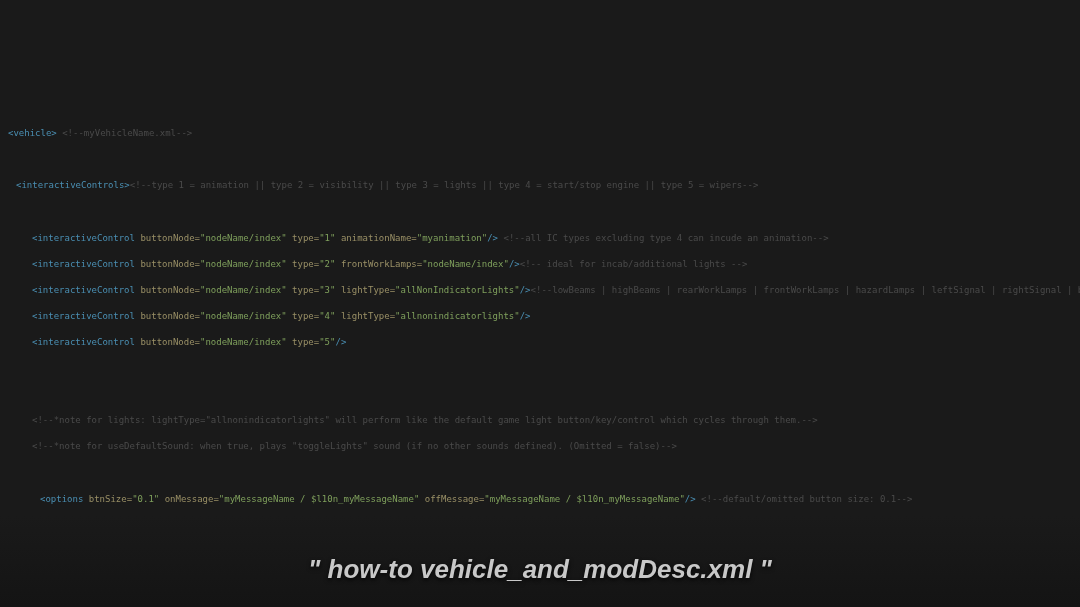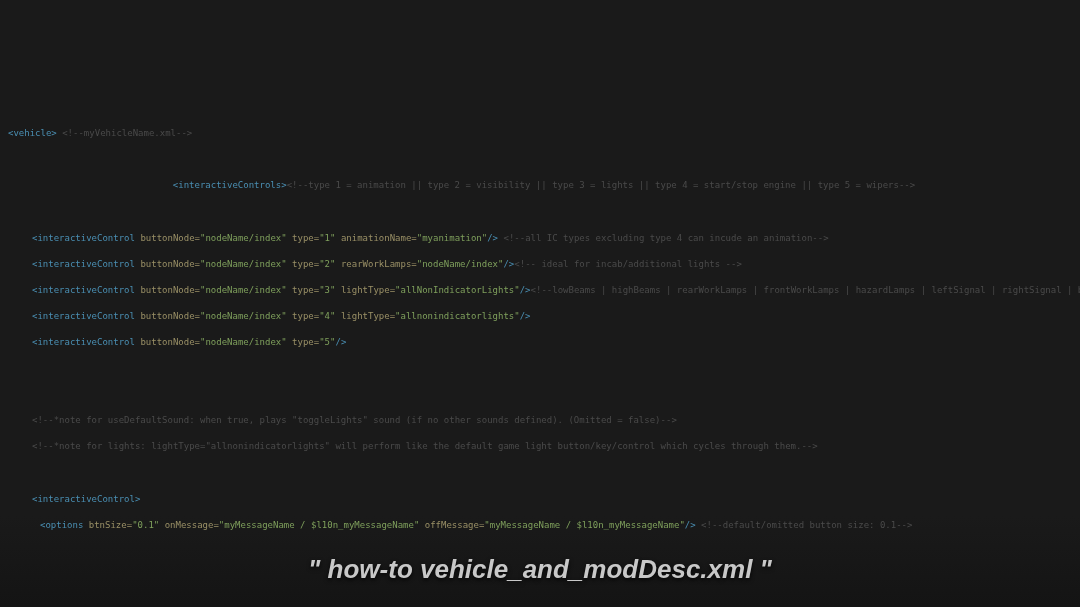--- a/index.html
+++ b/index.html
@@ -29,45 +29,44 @@
     text-align: center;
     font-family: Arial, sans-serif;
     font-size: 26px;
     font-weight: bold;
     font-style: italic;
     color: #c8c8c8;
     text-shadow: 0 2px 4px rgba(0,0,0,0.8);
     white-space: normal;
   }
   .i0 { padding-left: 0; }
-  .i1 { padding-left: 8px; text-align: center; }
+  .i1 { padding-left: 8px; }
   .i2 { padding-left: 24px; }
   .i3 { padding-left: 32px; }
 </style>
 </head>
 <body>
 
 
 
 <div>
 <div class="i0"><span class="tag">&lt;vehicle&gt;</span><span class="cmt"> &lt;!--myVehicleName.xml--&gt;</span></div>
 <div>&nbsp;</div>
 <div class="i1"><span class="tag">&lt;interactiveControls&gt;</span><span class="cmt">&lt;!--type 1 = animation || type 2 = visibility || type 3 = lights || type 4 = start/stop engine || type 5 = wipers--&gt;</span></div>
 <div>&nbsp;</div>
 <div class="i2"><span class="tag">&lt;interactiveControl </span><span class="attr">buttonNode=</span><span class="val">"nodeName/index"</span><span class="attr"> type=</span><span class="val">"1"</span><span class="attr"> animationName=</span><span class="val">"myanimation"</span><span class="tag">/&gt;</span><span class="cmt"> &lt;!--all IC types excluding type 4 can incude an animation--&gt;</span></div>
-<div class="i2"><span class="tag">&lt;interactiveControl </span><span class="attr">buttonNode=</span><span class="val">"nodeName/index"</span><span class="attr"> type=</span><span class="val">"2"</span><span class="attr"> rearWorkLamps=</span><span class="val">"nodeName/index"</span><span class="tag">/&gt;</span><span class="cmt">&lt;!-- ideal for incab/additional lights --&gt;</span></div>
+<div class="i2"><span class="tag">&lt;interactiveControl </span><span class="attr">buttonNode=</span><span class="val">"nodeName/index"</span><span class="attr"> type=</span><span class="val">"2"</span><span class="attr"> frontWorkLamps=</span><span class="val">"nodeName/index"</span><span class="tag">/&gt;</span><span class="cmt">&lt;!-- ideal for incab/additional lights --&gt;</span></div>
 <div class="i2"><span class="tag">&lt;interactiveControl </span><span class="attr">buttonNode=</span><span class="val">"nodeName/index"</span><span class="attr"> type=</span><span class="val">"3"</span><span class="attr"> lightType=</span><span class="val">"allNonIndicatorLights"</span><span class="tag">/&gt;</span><span class="cmt">&lt;!--lowBeams | highBeams | rearWorkLamps | frontWorkLamps | hazardLamps | leftSignal | rightSignal | beaconLamps | allNonIndicatorLights --&gt;</span></div>
 <div class="i2"><span class="tag">&lt;interactiveControl </span><span class="attr">buttonNode=</span><span class="val">"nodeName/index"</span><span class="attr"> type=</span><span class="val">"4"</span><span class="attr"> lightType=</span><span class="val">"allnonindicatorlights"</span><span class="tag">/&gt;</span></div>
 <div class="i2"><span class="tag">&lt;interactiveControl </span><span class="attr">buttonNode=</span><span class="val">"nodeName/index"</span><span class="attr"> type=</span><span class="val">"5"</span><span class="tag">/&gt;</span></div>
 <div>&nbsp;</div>
 <div>&nbsp;</div>
+<div class="i2"><span class="cmt">&lt;!--*note for lights: lightType="allnonindicatorlights" will perform like the default game light button/key/control which cycles through them.--&gt;</span></div>
 <div class="i2"><span class="cmt">&lt;!--*note for useDefaultSound: when true, plays "toggleLights" sound (if no other sounds defined). (Omitted = false)--&gt;</span></div>
-<div class="i2"><span class="cmt">&lt;!--*note for lights: lightType="allnonindicatorlights" will perform like the default game light button/key/control which cycles through them.--&gt;</span></div>
 <div>&nbsp;</div>
-<div class="i2"><span class="tag">&lt;interactiveControl&gt;</span></div>
 <div class="i3"><span class="tag">&lt;options </span><span class="attr">btnSize=</span><span class="val">"0.1"</span><span class="attr"> onMessage=</span><span class="val">"myMessageName / $l10n_myMessageName"</span><span class="attr"> offMessage=</span><span class="val">"myMessageName / $l10n_myMessageName"</span><span class="tag">/&gt;</span><span class="cmt"> &lt;!--default/omitted button size: 0.1--&gt;</span></div>
 
 
 
 
 
 
 
 
 

